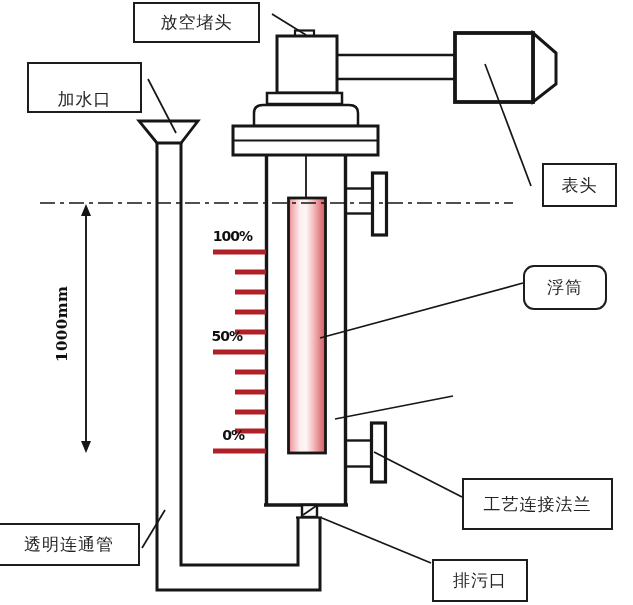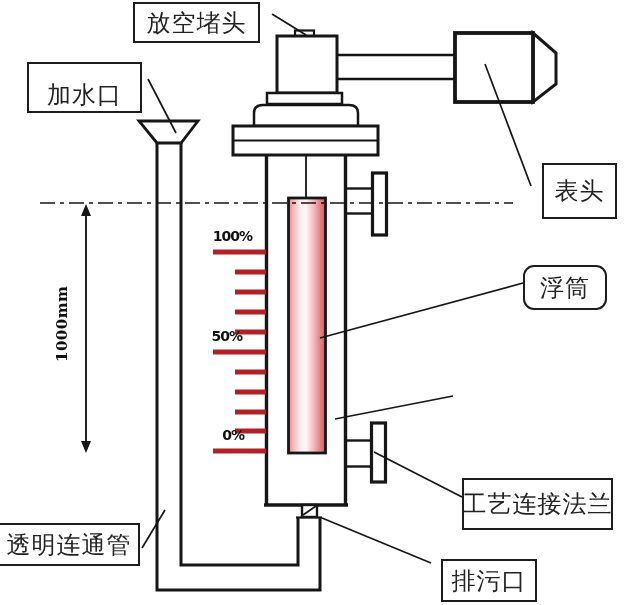--- a/index.html
+++ b/index.html
@@ -11,21 +11,21 @@
   }
   html,body{margin:0;padding:0;background:#fff;}
   .stage{
     position:relative;width:633px;height:605px;background:#ffffff;
     overflow:hidden;font-family:"Liberation Serif","DejaVu Serif",serif;
   }
   .artwork{position:absolute;left:0;top:0;}
   .lbl{
     position:absolute;box-sizing:border-box;border:2px solid #1d1d1d;background:#fff;
     display:flex;align-items:center;justify-content:center;
-    color:#232323;font-size:24px;letter-spacing:1px;white-space:nowrap;
+    color:#232323;font-size:17px;letter-spacing:1px;white-space:nowrap;
   }
   .pct{
     position:absolute;color:#101010;font-family:"DejaVu Sans","Liberation Sans",sans-serif;
     font-weight:800;font-size:14px;line-height:1;text-align:right;letter-spacing:-1px;
   }
   .dim{
     position:absolute;left:30px;top:321px;width:64px;text-align:center;
     transform:rotate(-90deg);transform-origin:center;
     color:#101010;font-weight:bold;font-size:15px;letter-spacing:0.5px;
     font-family:"DejaVu Serif","Liberation Serif",serif;
@@ -137,34 +137,34 @@
   </svg>
 
   <div class="lbl" style="left:133px;top:2px;width:127px;height:41px;">
     <span>放空堵头</span>
   </div>
 
   <div class="lbl" style="left:27px;top:62px;width:115px;height:51px;align-items:flex-end;">
     <span>加水口</span>
   </div>
 
-  <div class="lbl" style="left:542px;top:163px;width:75px;height:56px;">
+  <div class="lbl" style="left:542px;top:163px;width:75px;height:44px;">
     <span>表头</span>
   </div>
 
   <div class="lbl" style="left:523px;top:265px;width:84px;height:45px;border-radius:11px;">
     <span>浮筒</span>
   </div>
 
 
   <div class="lbl" style="left:462px;top:478px;width:151px;height:52px;">
     <span>工艺连接法兰</span>
   </div>
 
-  <div class="lbl" style="left:432px;top:559px;width:96px;height:43px;margin-left:9px;">
+  <div class="lbl" style="left:432px;top:559px;width:96px;height:43px;">
     <span>排污口</span>
   </div>
 
   <div class="lbl" style="left:-2px;top:523px;width:142px;height:43px;">
     <span>透明连通管</span>
   </div>
 
   <div class="pct" style="left:205px;top:229px;width:47px;">100%</div>
   <div class="pct" style="left:205px;top:329px;width:37px;">50%</div>
   <div class="pct" style="left:212px;top:428px;width:32px;">0%</div>

